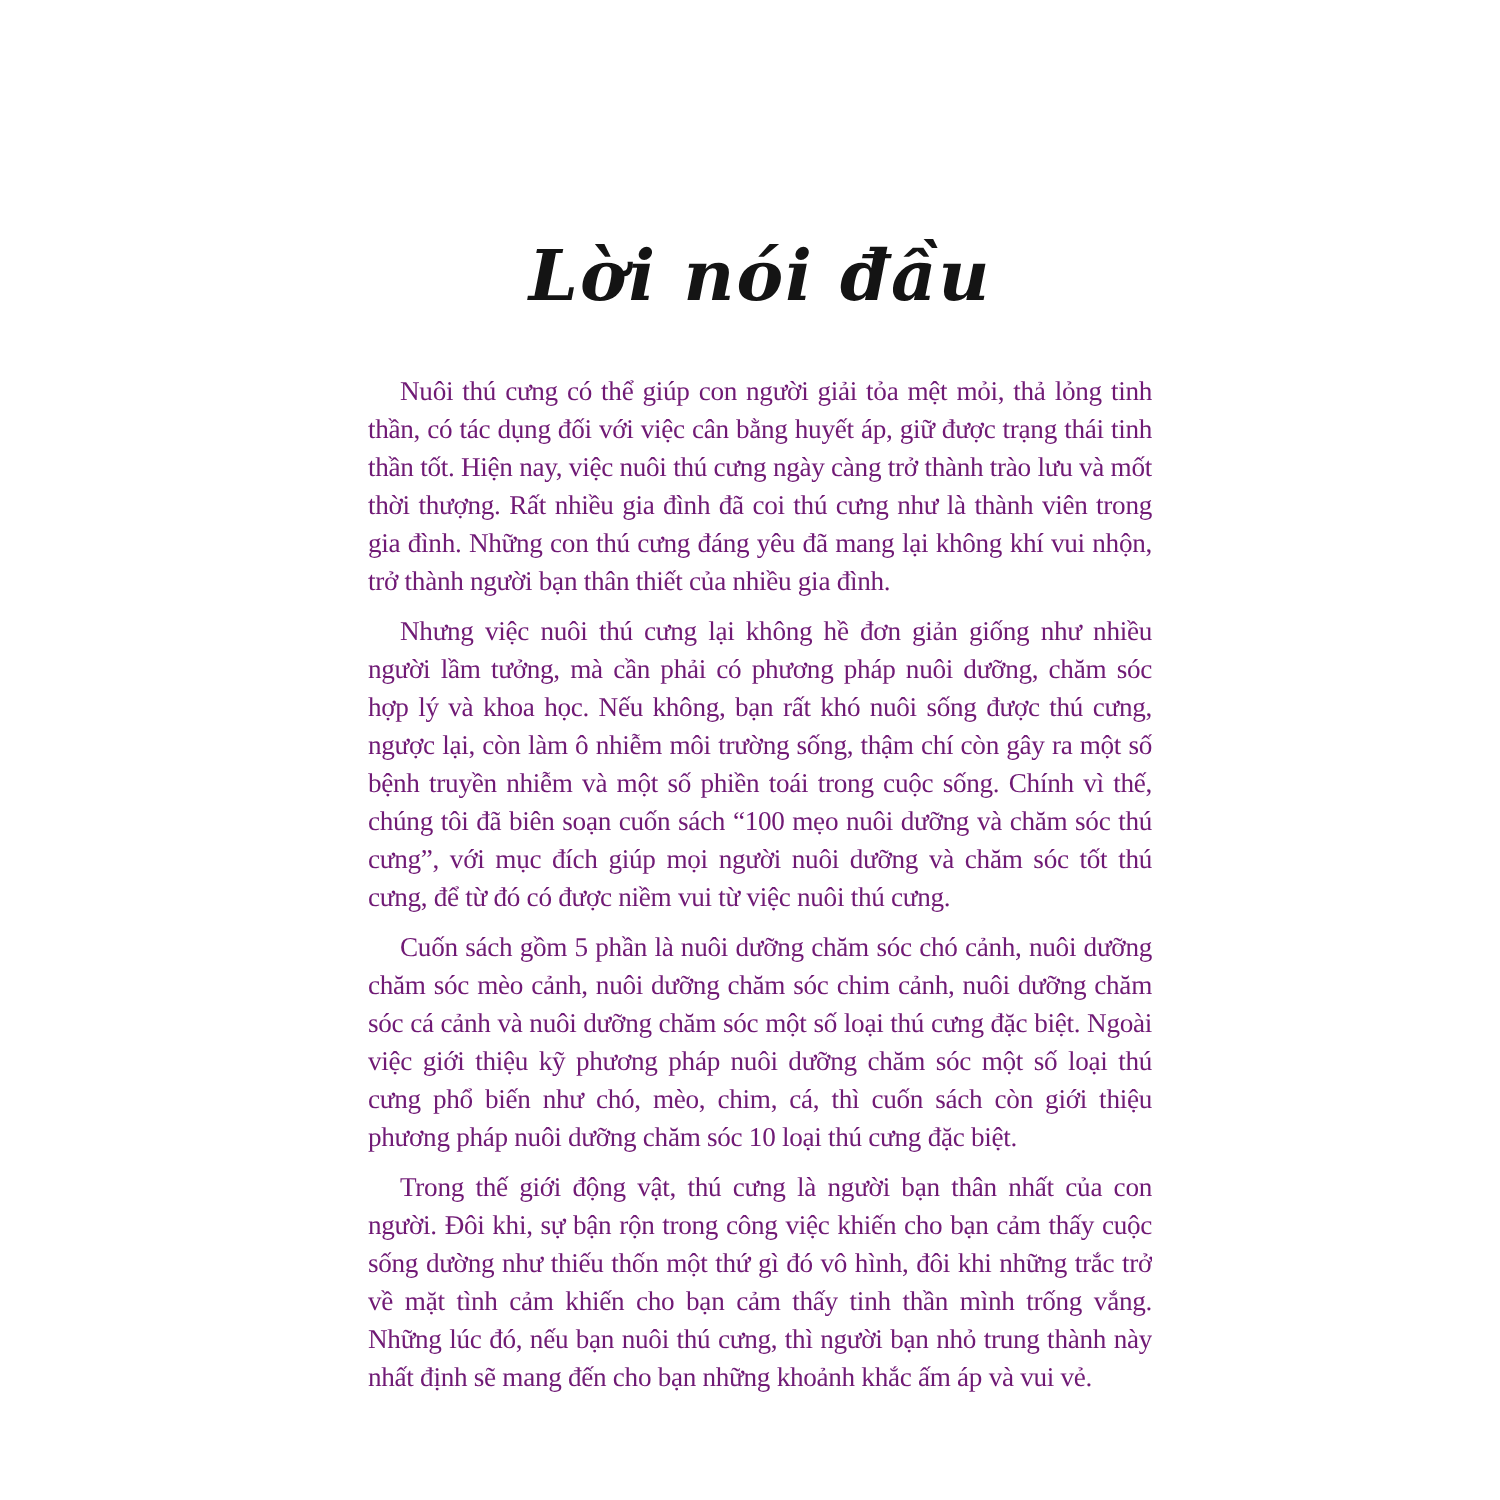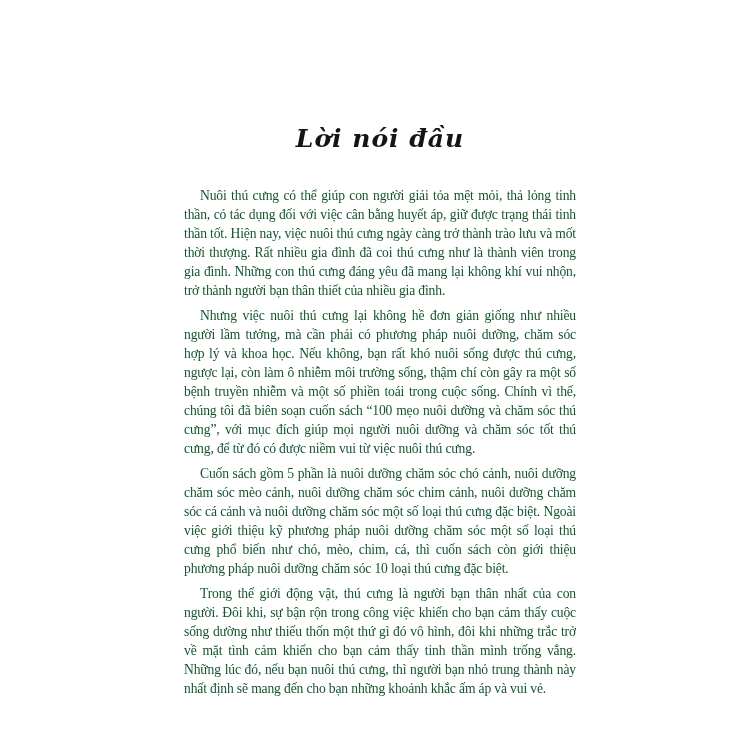--- a/index.html
+++ b/index.html
@@ -22,33 +22,33 @@
     width: 392px;
     max-height: 622px;
     overflow: hidden;
   }
   .title {
     margin: 0 0 26px 0;
     text-align: center;
     font-family: "DejaVu Serif", serif;
     font-style: italic;
     font-weight: 700;
-    font-size: 25px;
+    font-size: 35px;
     line-height: 42px;
     letter-spacing: 1px;
     color: #141414;
   }
   .body-par {
     margin: 0 0 6px 0;
     font-size: 13.6px;
     line-height: 19px;
     letter-spacing: -0.15px;
     text-align: justify;
     text-indent: 16px;
-    color: #14532d;
+    color: #701a75;
     hyphens: none;
   }
   .body-par:last-child {
     margin-bottom: 0;
   }
 </style>
 </head>
 <body>
 
 <div class="page">

